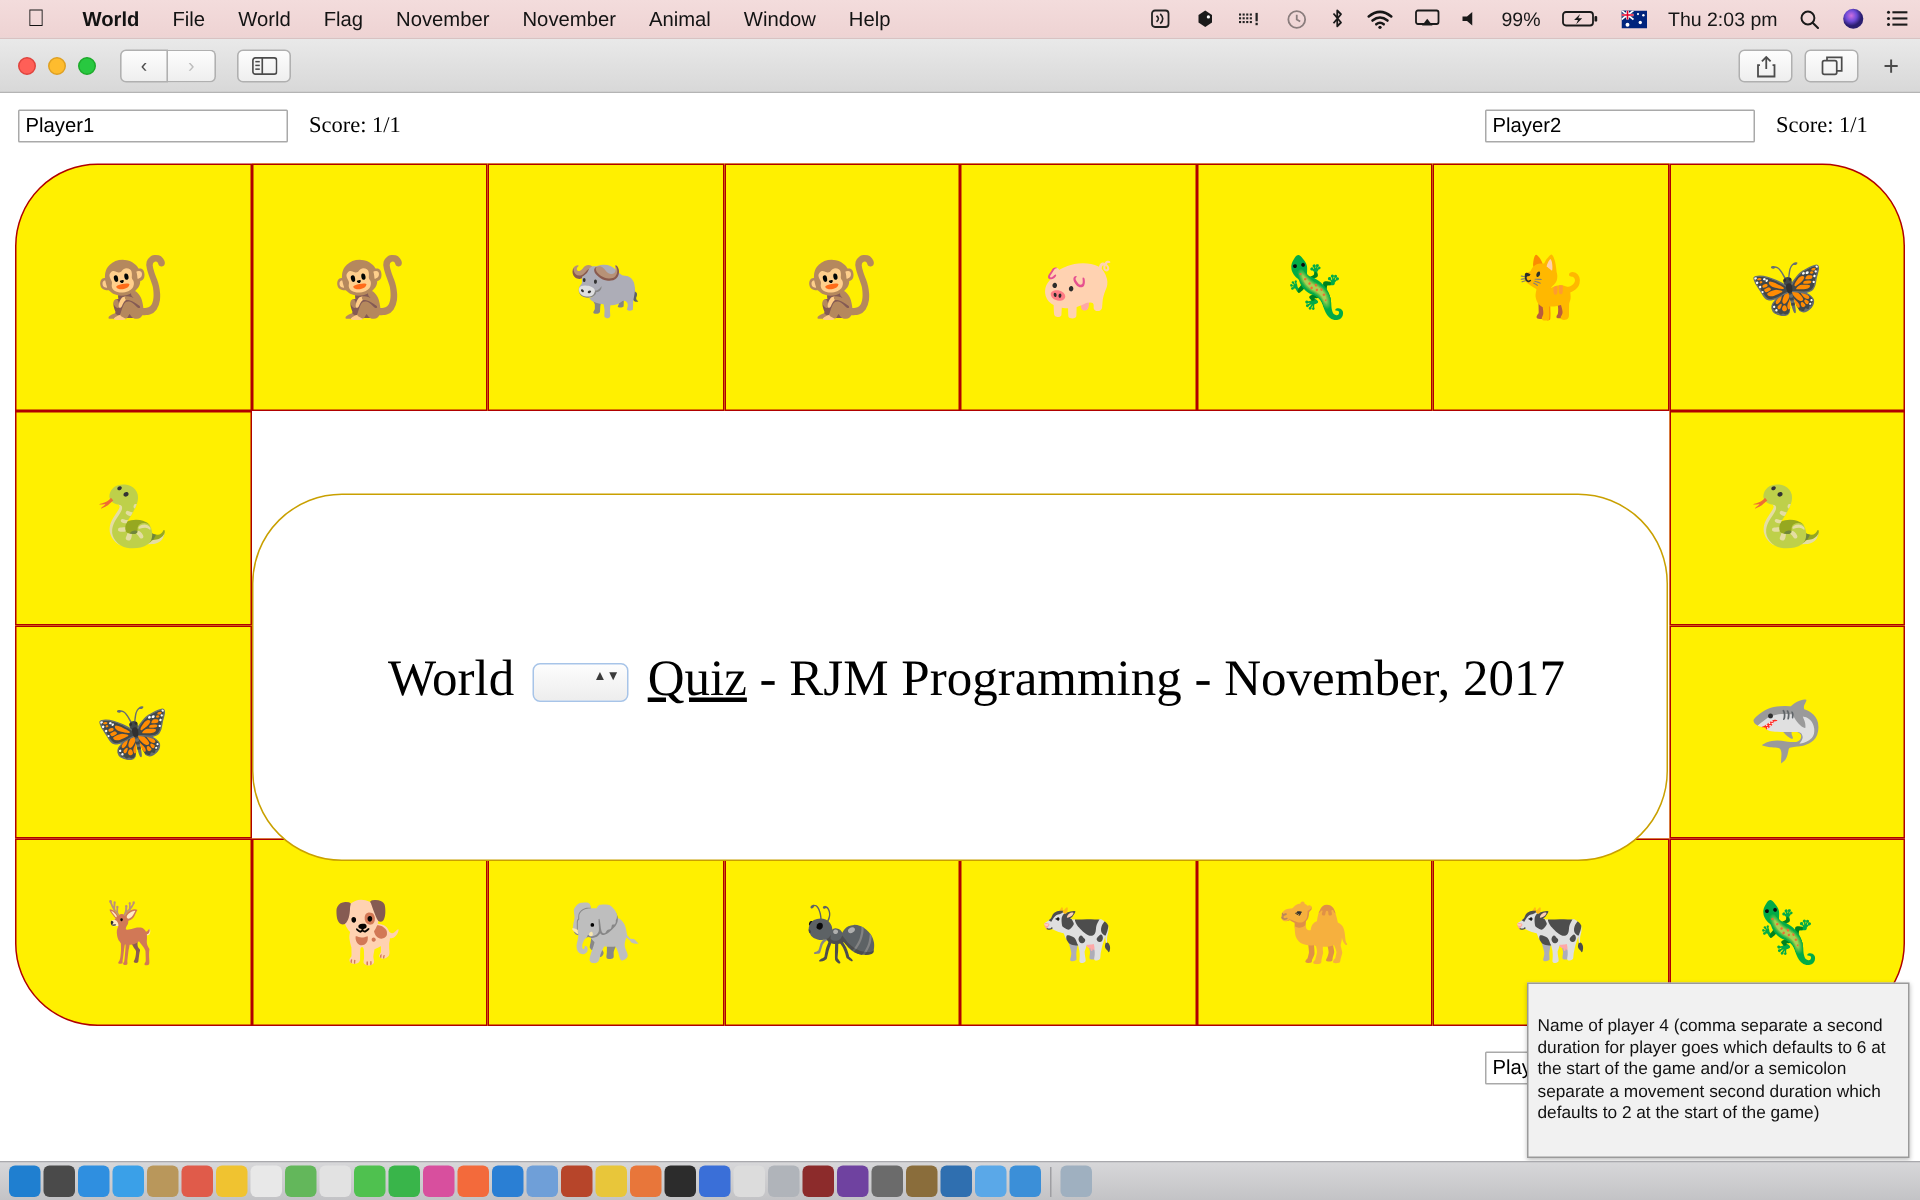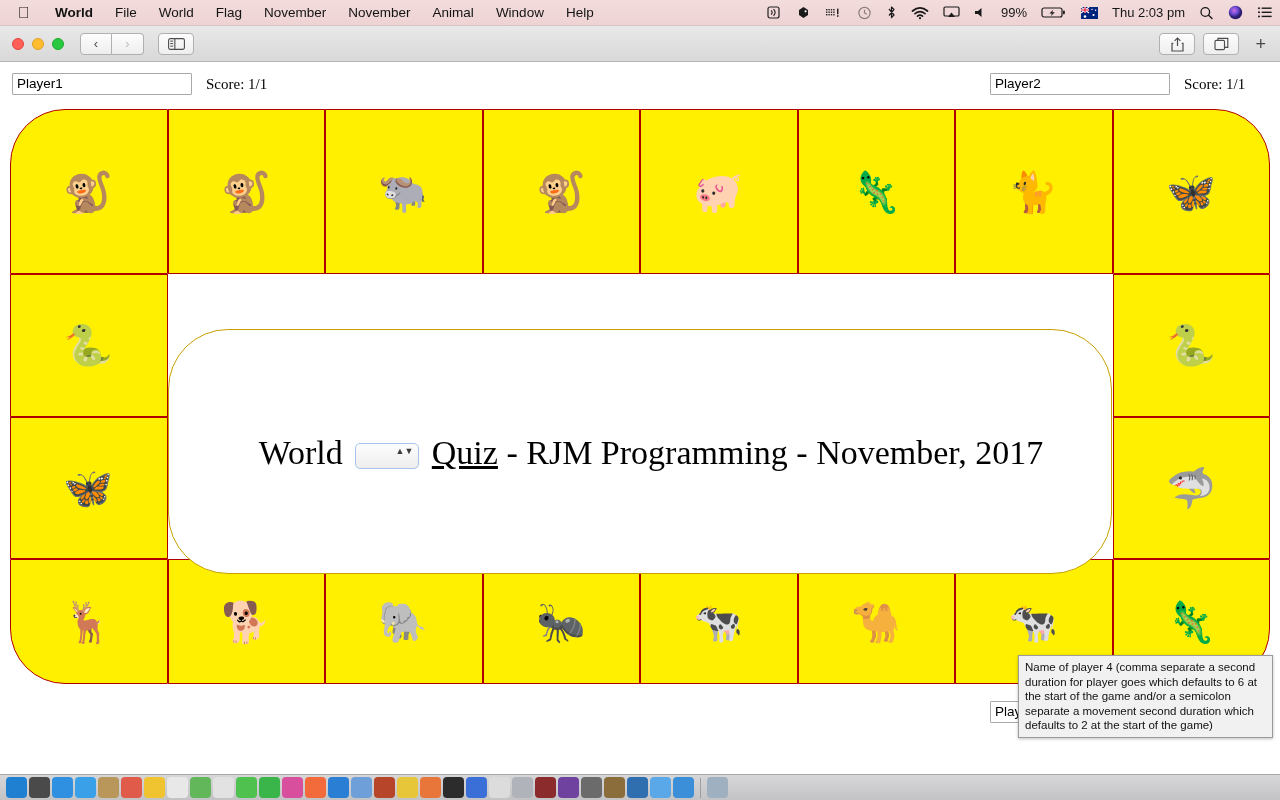--- a/index.html
+++ b/index.html
@@ -185,21 +185,21 @@
 
   
   #tooltip {
     position: absolute;
     left: 1018px; top: 592px;
     width: 255px;
     background: #f1f1f1;
     border: 1px solid #9a9a9a;
     color: #111;
     font-size: 11.5px; line-height: 14.5px;
-    padding: 4px 6px;
+    padding: 21px 6px;
     z-index: 60;
     box-shadow: 0 1px 3px rgba(0,0,0,.25);
   }
 
   
   #dock {
     position: absolute; left: 0; top: 774px;
     width: 1280px; height: 26px;
     background: linear-gradient(to bottom,#d7d7d9,#c3c3c6);
     border-top: 1px solid #a9a9ad;

